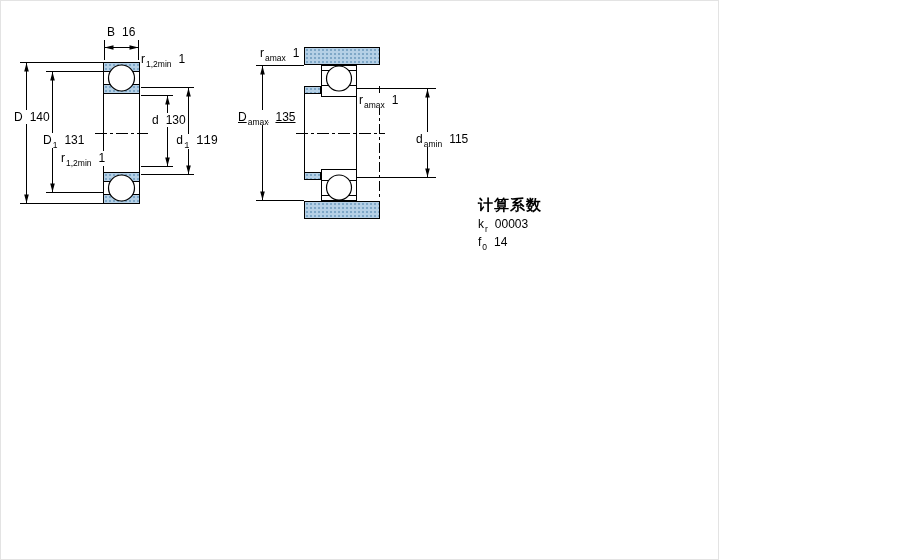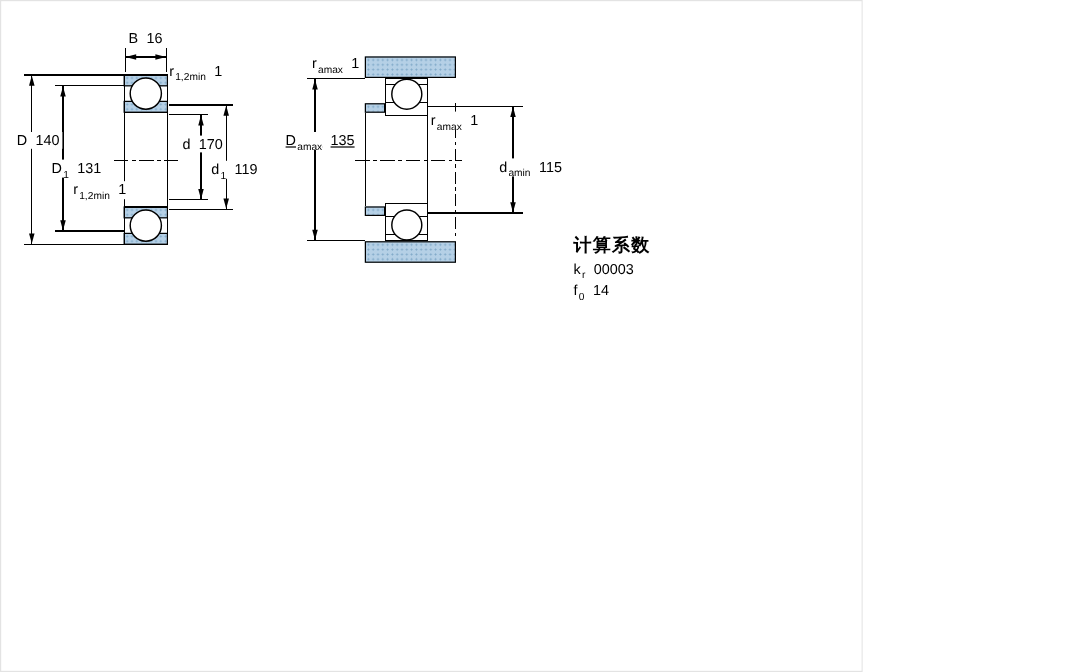--- a/index.html
+++ b/index.html
@@ -127,23 +127,23 @@
   <div class="lbl" style="left:141px;top:52px;">
     <span>r</span><span class="sub">1,2min</span><span class="val">1</span>
   </div>
   <div class="lbl bg" style="left:12px;top:110px;">
     <span>D</span><span class="val">140</span>
   </div>
   <div class="lbl bg" style="left:41px;top:133px;">
     <span>D</span><span class="sub">1</span><span class="val">131</span>
   </div>
   <div class="lbl bg" style="left:150px;top:113px;">
-    <span>d</span><span class="val">170</span>
+    <span>d</span><span class="val">130</span>
   </div>
-  <div class="lbl bg" style="left:174px;top:134px;">
+  <div class="lbl bg" style="left:174px;top:134px;font-family:Liberation Mono, monospace;">
     <span>d</span><span class="sub">1</span><span class="val">119</span>
   </div>
   <div class="lbl bg" style="left:59px;top:151px;">
     <span>r</span><span class="sub">1,2min</span><span class="val">1</span>
   </div>
 
   <div class="lbl" style="left:260px;top:46px;">
     <span>r</span><span class="sub">amax</span><span class="val">1</span>
   </div>
   <div class="lbl bg" style="left:236px;top:110px;text-decoration:underline;">

